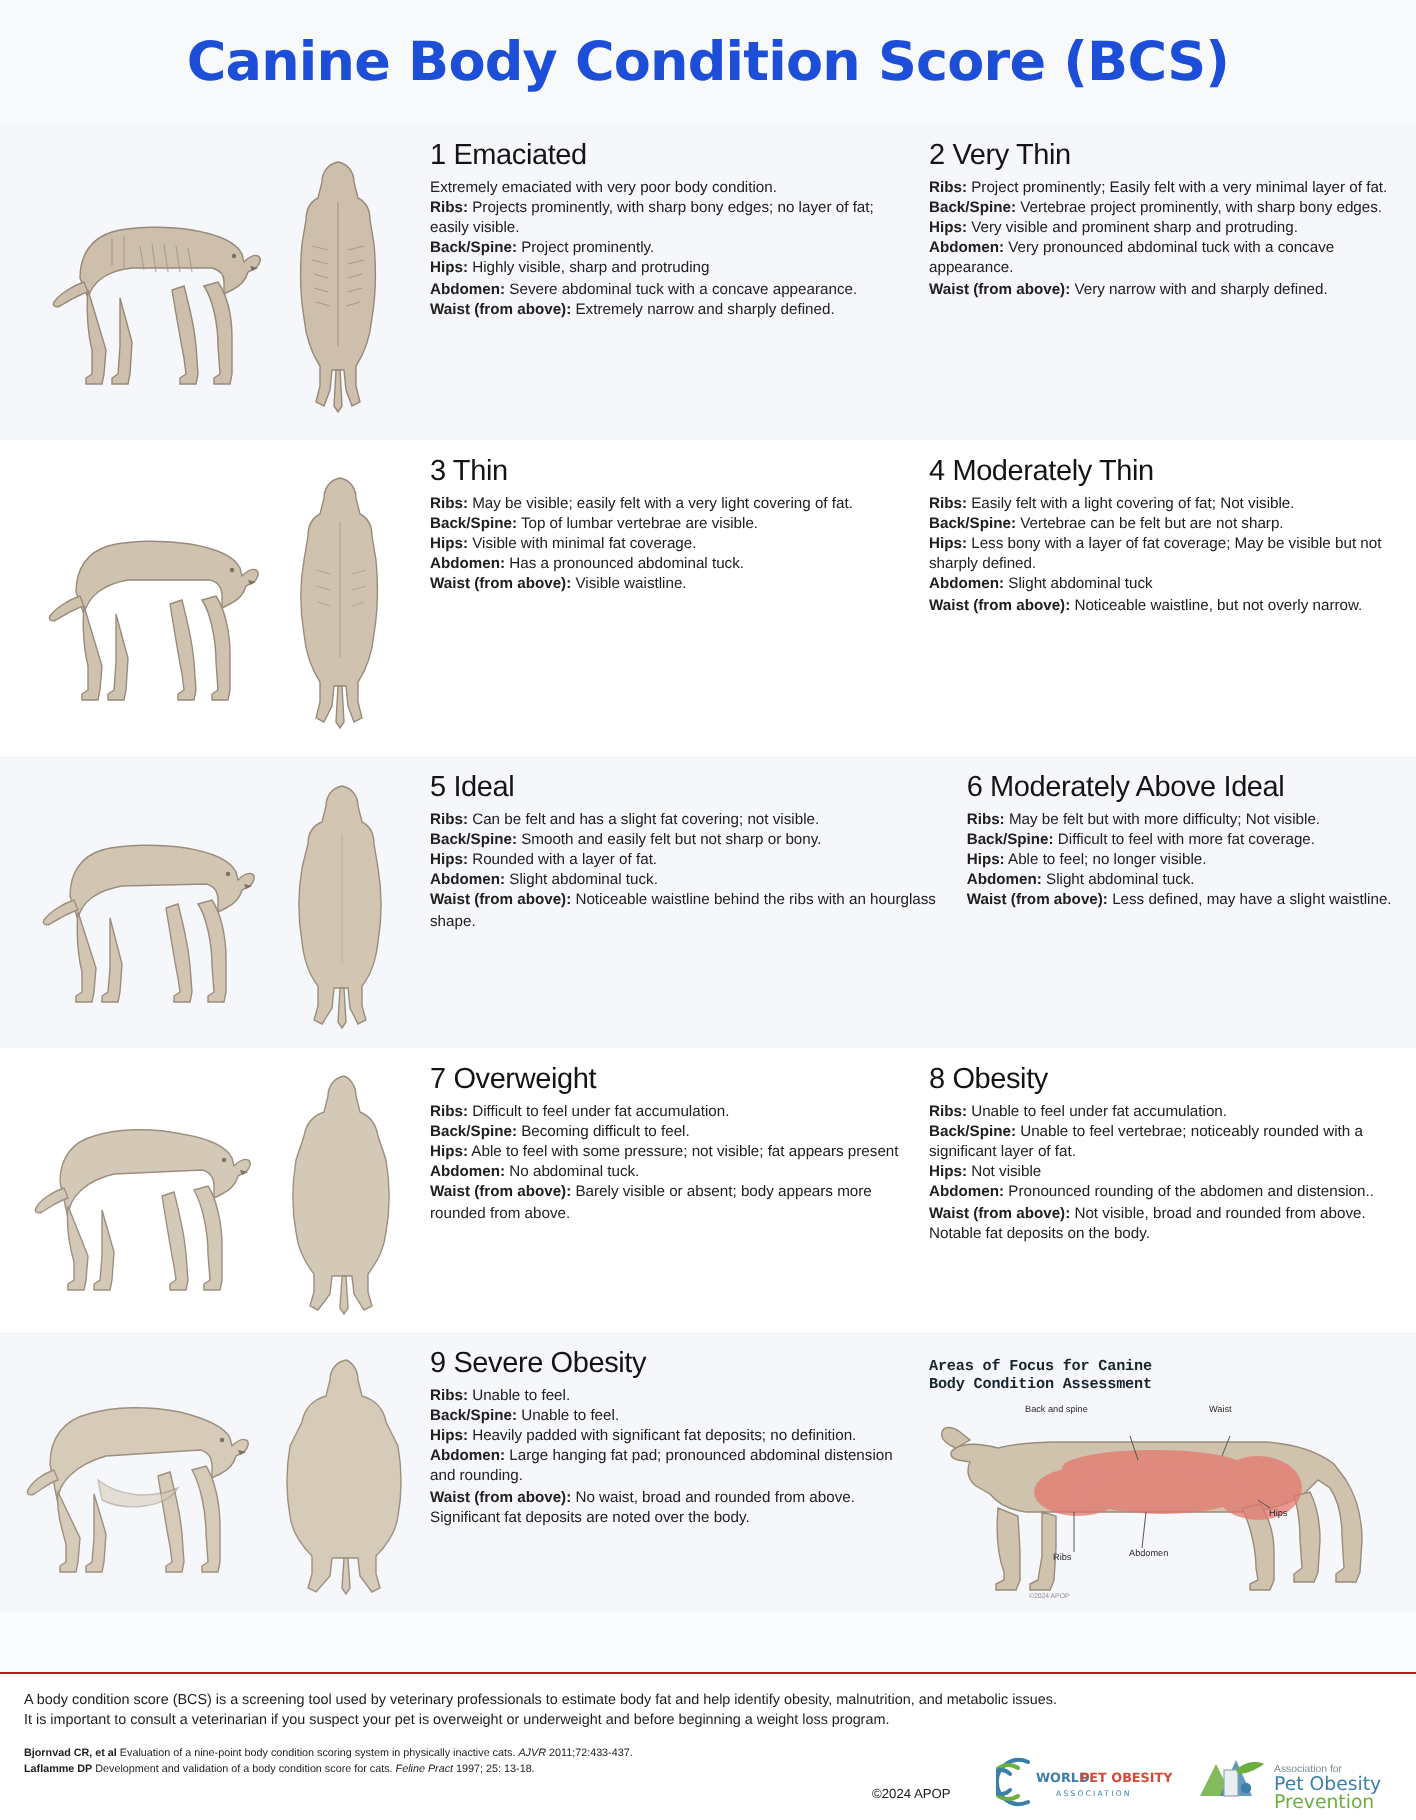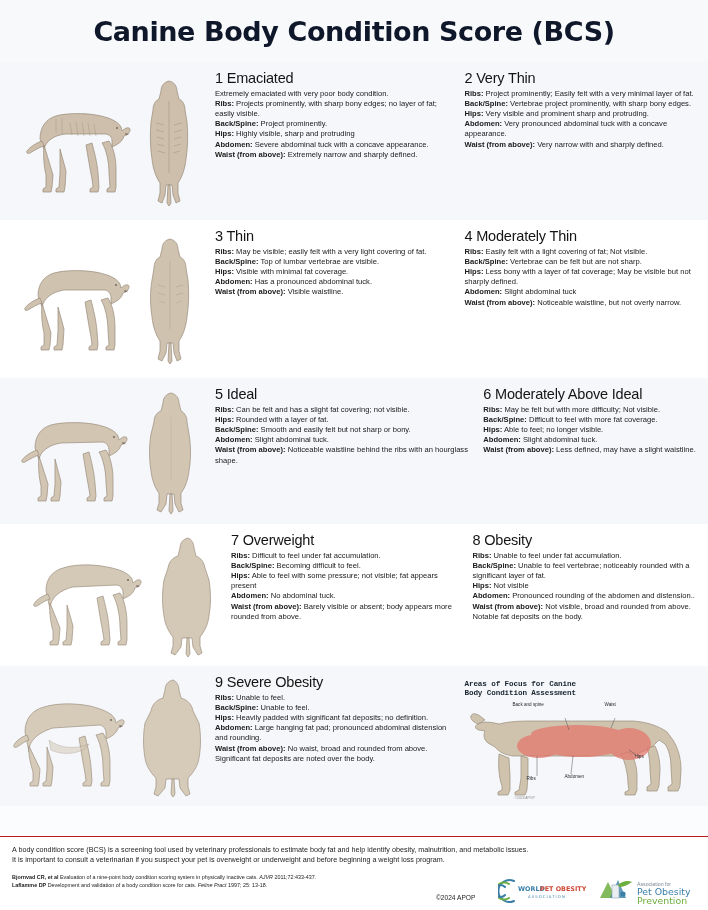--- a/index.html
+++ b/index.html
@@ -10,34 +10,34 @@
     color:#1b1b1b;
     overflow:hidden;
     position:relative;
   }
   .page{width:708px;height:910px;position:relative;display:flex;flex-direction:column;background:#fbfcfd;}
 
   
   .header{height:62px;flex:0 0 62px;background:#f7f9fb;display:flex;align-items:center;justify-content:center;}
   .title{
     font-size:27px;font-weight:bold;letter-spacing:-0.4px;
-    color:#0f172a;font-family:"DejaVu Sans",sans-serif;
+    color:#1d4ed8;font-family:"DejaVu Sans",sans-serif;
     white-space:nowrap;
     text-align:right;
   }
 
   
   .rows{flex:1 1 auto;display:flex;flex-direction:column;}
   .row{display:flex;align-items:stretch;position:relative;}
   .row.alt{background:#f5f7fa;}
   .row.plain{background:#ffffff;}
   .row-r1{height:158px;}
   .row-r2{height:158px;}
   .row-r3{height:146px;}
-  .row-r4{height:142px;padding-left:16px;}
+  .row-r4{height:142px;}
   .row-r5{height:140px;}
 
   .art{flex:0 0 215px;position:relative;}
   .art-inner{position:absolute;left:10px;right:4px;top:4px;bottom:2px;display:flex;align-items:center;justify-content:center;gap:6px;}
 
   .cols{flex:1 1 auto;display:flex;padding-top:8px;}
   .col{flex:1 1 50%;padding:0 8px 0 0;}
   .col.right{padding-left:6px;}
   .col.wide{flex:1 1 54%;}
   .col.narrow{flex:1 1 46%;}
@@ -237,22 +237,22 @@
               </g>
             </svg>
           </span>
         </div>
       </div>
       <div class="cols">
         <div class="col wide">
           <h2 class="entry-title">5 Ideal</h2>
           <div class="entry-body">
               <p><b>Ribs:</b><span> Can be felt and has a slight fat covering; not visible.</span></p>
+              <p><b>Back/Spine:</b><span> Smooth and easily felt but not sharp or bony.</span></p>
               <p><b>Hips:</b><span> Rounded with a layer of fat.</span></p>
-              <p><b>Back/Spine:</b><span> Smooth and easily felt but not sharp or bony.</span></p>
               <p><b>Abdomen:</b><span> Slight abdominal tuck.</span></p>
               <p><b>Waist (from above):</b><span> Noticeable waistline behind the ribs with an hourglass shape.</span></p>
             </div>
         </div>
         <div class="col right narrow">
           <h2 class="entry-title">6 Moderately Above Ideal</h2>
           <div class="entry-body">
               <p><b>Ribs:</b><span> May be felt but with more difficulty; Not visible.</span></p>
               <p><b>Back/Spine:</b><span> Difficult to feel with more fat coverage.</span></p>
               <p><b>Hips:</b><span> Able to feel; no longer visible.</span></p>

